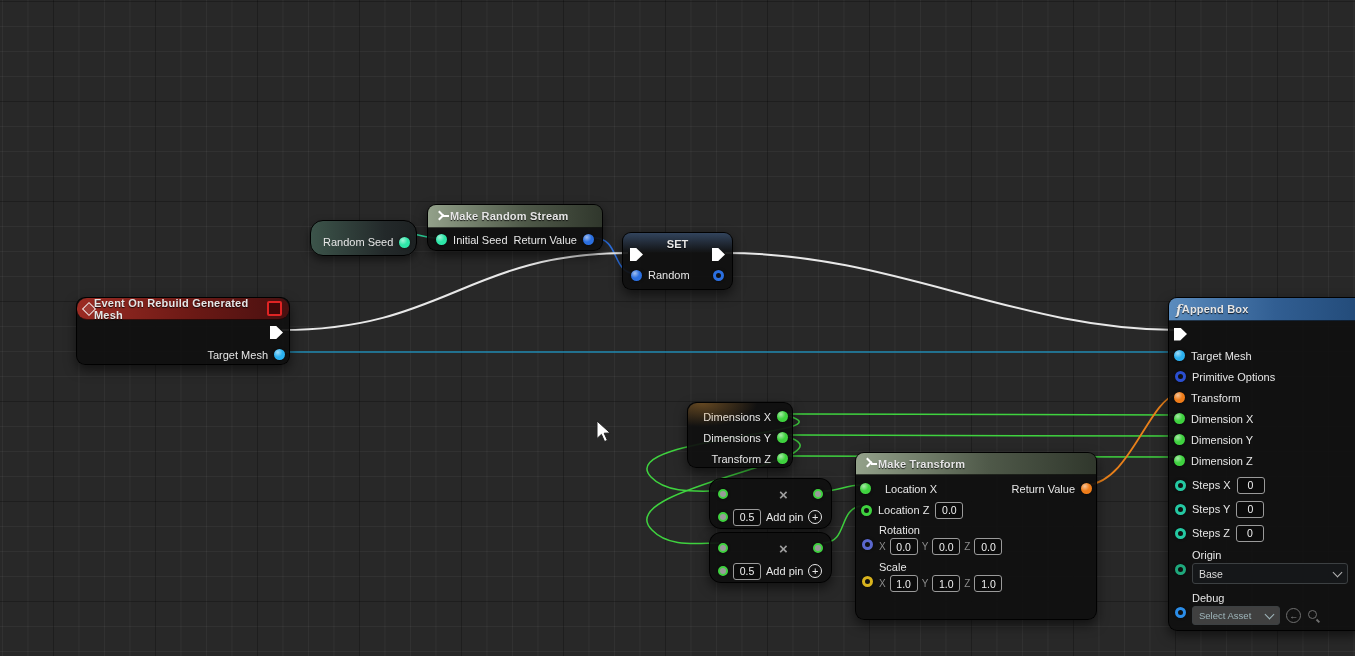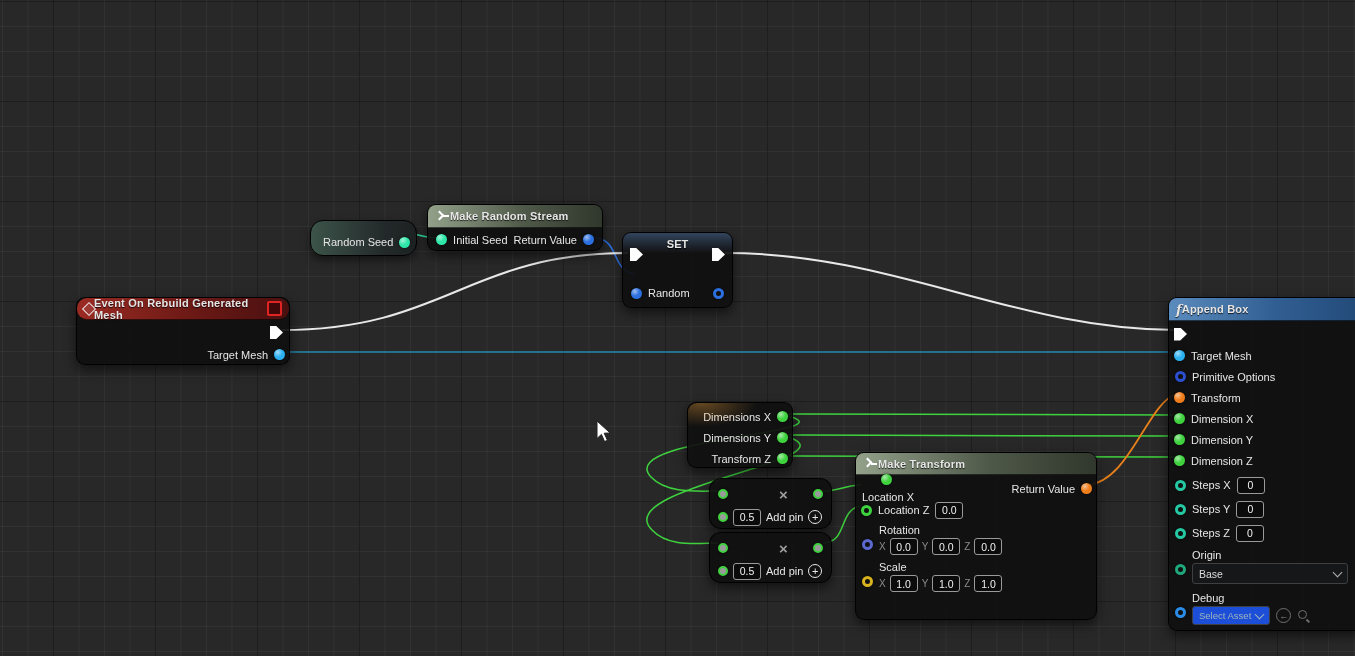--- a/index.html
+++ b/index.html
@@ -116,21 +116,21 @@
         <span class="pin" style="--c:#2ee6a8;margin-left:-2px;"></span>
         <span class="lbl">Initial Seed</span>
       </span>
       <span style="display:flex;align-items:center;gap:6px;">
         <span class="lbl">Return Value</span>
         <span class="pin" style="--c:#2b6fe0;margin-right:-2px;"></span>
       </span>
     </div>
   </div>
 
-  <div class="node" style="left:622px;top:232px;width:111px;height:76px;">
+  <div class="node" style="left:622px;top:232px;width:111px;height:58px;">
     <div class="settop"></div>
     <div style="position:absolute;left:0;right:0;top:5px;text-align:center;font-weight:bold;text-shadow:0 1px 1px #000;">SET</div>
     <span class="exec" style="position:absolute;left:7px;top:15px;"></span>
     <span class="exec" style="position:absolute;right:7px;top:15px;"></span>
     <div style="position:absolute;left:8px;right:8px;bottom:8px;display:flex;align-items:center;justify-content:space-between;">
       <span style="display:flex;align-items:center;gap:6px;">
         <span class="pin" style="--c:#2b6fe0;"></span>
         <span class="lbl">Random</span>
       </span>
       <span class="pin hollow" style="--c:#2b6fe0;"></span>
@@ -197,21 +197,21 @@
     </div>
   </div>
 
   <div class="node" style="left:855px;top:452px;width:242px;height:168px;">
     <div class="hdr hdr-sage" style="height:21px;">
       <span class="fnicon"></span>
       <span>Make Transform</span>
     </div>
     <div class="rows">
       <div class="prow" style="justify-content:space-between;">
-        <span style="display:flex;align-items:center;gap:6px;flex-direction:column;">
+        <span style="display:flex;align-items:center;gap:14px;">
           <span class="pin" style="--c:#3fd23f;margin-left:-2px;"></span>
           <span class="lbl">Location X</span>
         </span>
         <span style="display:flex;align-items:center;gap:6px;">
           <span class="lbl">Return Value</span>
           <span class="pin" style="--c:#ef7d1a;margin-right:-2px;"></span>
         </span>
       </div>
       <div class="prow" style="height:22px;">
         <span class="pin hollow" style="--c:#3fd23f;margin-left:-1px;"></span>
@@ -305,21 +305,21 @@
             <span>Base</span>
             <span class="chev"></span>
           </span>
         </span>
       </div>
       <div class="group" style="padding-top:5px;">
         <span class="pin hollow gpin" style="--c:#2b8de8;"></span>
         <span class="gcol">
           <span class="glabel">Debug</span>
           <span style="display:flex;align-items:center;gap:6px;">
-            <span class="dd" style="height:17px;font-size:9.5px;color:#9fb6bb;background:#1d4ed8;gap:5px;">
+            <span class="dd" style="height:17px;font-size:9.5px;color:#9fb6bb;background:#404040;gap:15px;">
               <span>Select Asset</span>
               <span class="chev" style="border-color:#9fb6bb;"></span>
             </span>
             <span class="icircle">←</span>
             <span class="mag"></span>
           </span>
         </span>
       </div>
     </div>
   </div>

